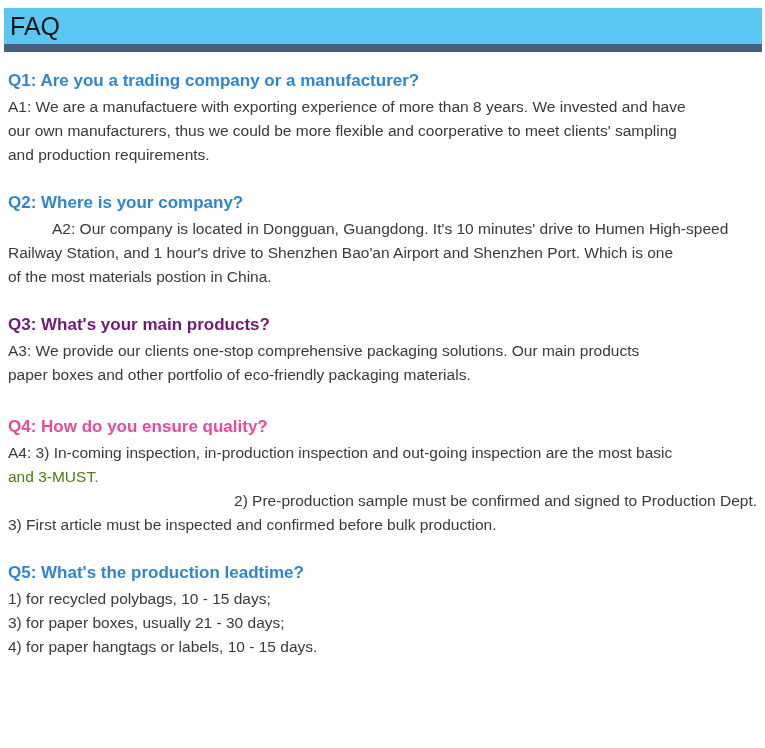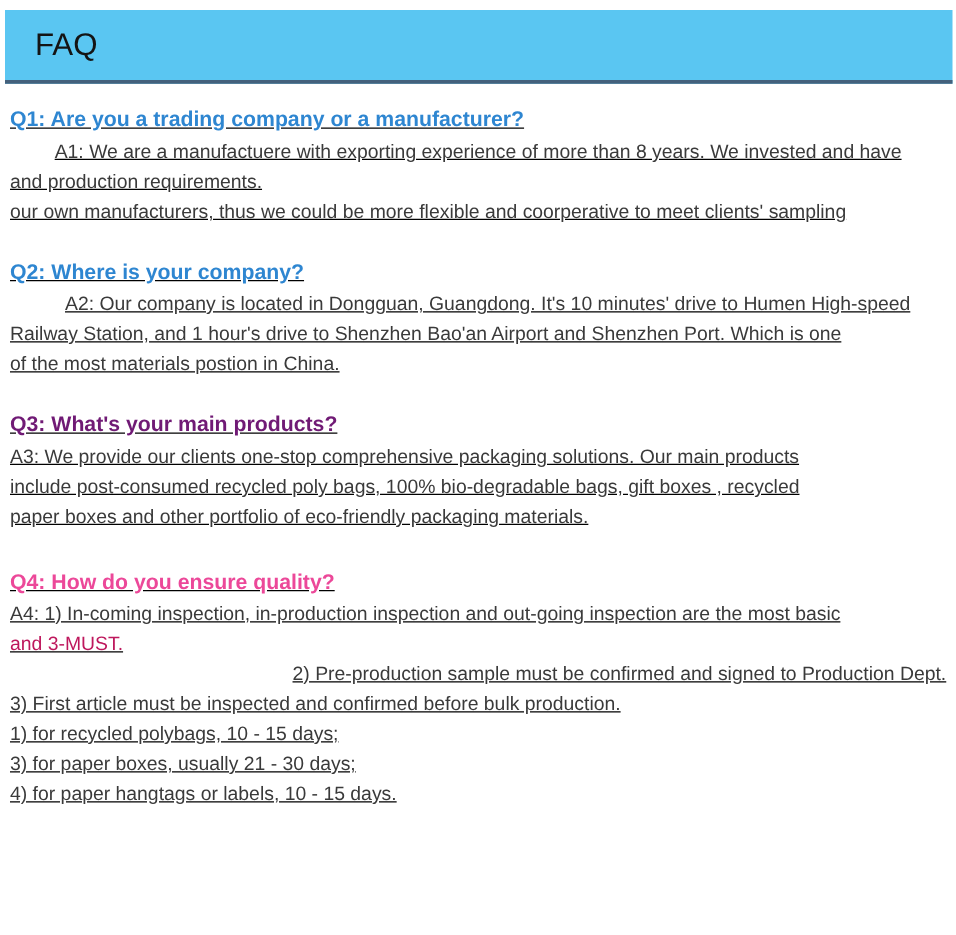--- a/index.html
+++ b/index.html
@@ -8,36 +8,35 @@
     background: #ffffff;
   }
   body {
     width: 765px;
     height: 748px;
     overflow: hidden;
     font-family: "Liberation Sans", sans-serif;
   }
   .faq-bar {
     margin: 8px 3px 0 4px;
-    height: 59px;
+    height: 44px;
     box-sizing: border-box;
     background: #5AC6F2;
-    border-bottom: 3px solid #737373;
+    border-bottom: 8px solid #737373;
     display: flex;
     align-items: center;
-    padding-left: 24px;
+    padding-left: 6px;
   }
   .faq-bar .bar-title {
     font-size: 25px;
     font-weight: 400;
     color: #141414;
   }
   .content {
     padding: 0 8px;
-    text-decoration: underline;
   }
   h3.q {
     font-size: 17px;
     font-weight: bold;
     color: #2E86D1;
     line-height: 24px;
     margin: 24px 0 2px 0;
     white-space: nowrap;
   }
   h3.q.first {
@@ -54,46 +53,46 @@
 <body>
 
 <div class="faq-bar" style="background: rgb(90, 198, 242); border-bottom-color: rgb(68, 97, 124);">
   <span class="bar-title" style="color: rgb(20, 20, 20);">FAQ</span>
 </div>
 
 <div class="content">
 
   <section>
     <h3 class="q first" style="color: rgb(46, 134, 209);">Q1: Are you a trading company or a manufacturer?</h3>
-    <div class="line" style="color: rgb(58, 58, 58); text-align: center;">A1: We are a manufactuere with exporting experience of more than 8 years. We invested and have</div>
+    <div class="line" style="color: rgb(58, 58, 58);">A1: We are a manufactuere with exporting experience of more than 8 years. We invested and have</div>
+    <div class="line" style="color: rgb(58, 58, 58);">our own manufacturers, thus we could be more flexible and coorperative to meet clients' sampling</div>
     <div class="line" style="color: rgb(58, 58, 58);">and production requirements.</div>
-    <div class="line" style="color: rgb(58, 58, 58);">our own manufacturers, thus we could be more flexible and coorperative to meet clients' sampling</div>
   </section>
 
   <section>
     <h3 class="q" style="color: rgb(46, 134, 209);">Q2: Where is your company?</h3>
     <div class="line" style="color: rgb(58, 58, 58); margin-left: 44px;">A2: Our company is located in Dongguan, Guangdong. It's 10 minutes' drive to Humen High-speed</div>
     <div class="line" style="color: rgb(58, 58, 58);">Railway Station, and 1 hour's drive to Shenzhen Bao'an Airport and Shenzhen Port. Which is one</div>
     <div class="line" style="color: rgb(58, 58, 58);">of the most materials postion in China.</div>
   </section>
 
   <section>
     <h3 class="q" style="color: #701a75;">Q3: What's your main products?</h3>
     <div class="line" style="color: rgb(58, 58, 58);">A3: We provide our clients one-stop comprehensive packaging solutions. Our main products</div>
-    <div class="line" style="color: rgb(58, 58, 58);">include post-consumed recycled poly bags, 100% bio-degradable bags, gift boxes , recycled</div>
     <div class="line" style="color: rgb(58, 58, 58);">paper boxes and other portfolio of eco-friendly packaging materials.</div>
   </section>
 
   <section>
     <h3 class="q" style="color: #ec4899; margin-top: 28px;">Q4: How do you ensure quality?</h3>
-    <div class="line" style="color: rgb(58, 58, 58);">A4: 1) In-coming inspection, in-production inspection and out-going inspection are the most basic</div>
-    <div class="line" style="color: #be185d;">and 3-MUST.</div>
+    <div class="line" style="color: rgb(58, 58, 58);">A4: 3) In-coming inspection, in-production inspection and out-going inspection are the most basic</div>
+    <div class="line" style="color: #4d7c0f;">and 3-MUST.</div>
     <div class="line" style="color: rgb(58, 58, 58); text-align: right;">2) Pre-production sample must be confirmed and signed to Production Dept.</div>
     <div class="line" style="color: rgb(58, 58, 58);">3) First article must be inspected and confirmed before bulk production.</div>
   </section>
 
   <section>
+    <h3 class="q" style="color: rgb(46, 134, 209);">Q5: What's the production leadtime?</h3>
     <div class="line" style="color: rgb(58, 58, 58);">1) for recycled polybags, 10 - 15 days;</div>
     <div class="line" style="color: rgb(58, 58, 58);">3) for paper boxes, usually 21 - 30 days;</div>
     <div class="line" style="color: rgb(58, 58, 58);">4) for paper hangtags or labels, 10 - 15 days.</div>
   </section>
 
 </div>
 
 </body></html>

